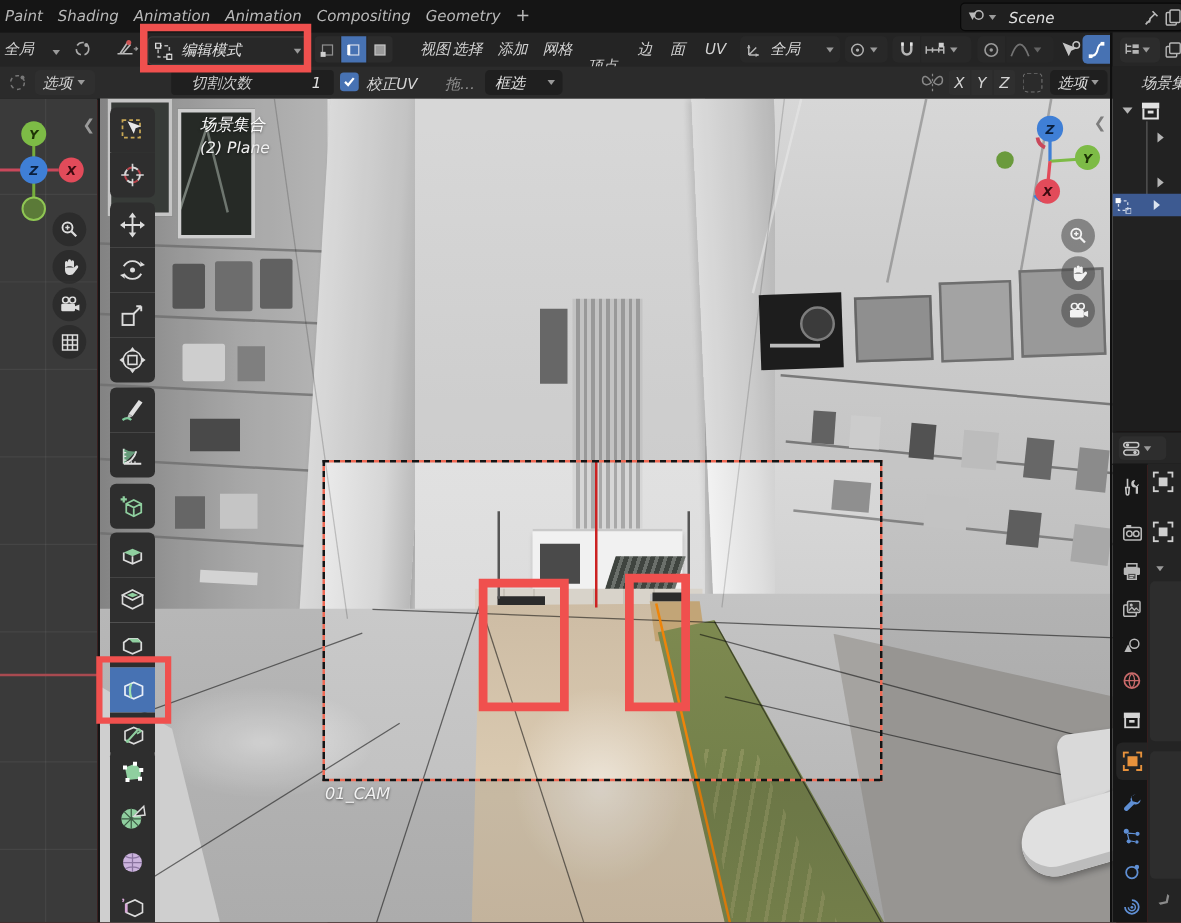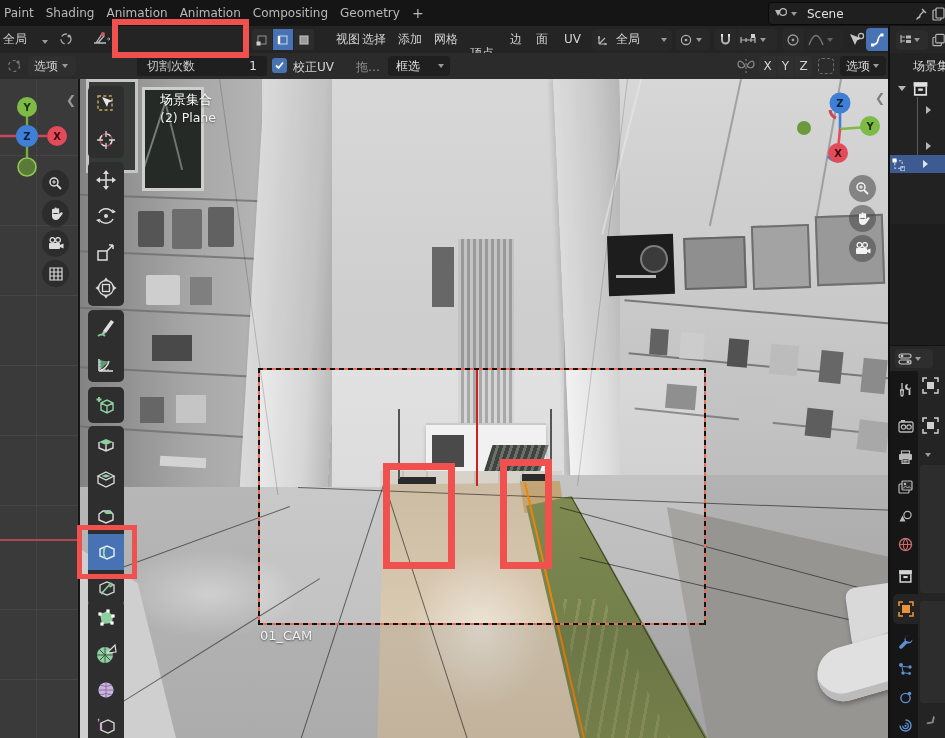--- a/index.html
+++ b/index.html
@@ -1,18 +1,18 @@
 <!DOCTYPE html>
 <html><head>
 <meta charset="utf-8">
 <style>
   html,body{margin:0;padding:0;background:#000;}
   #app{position:relative;width:945px;height:738px;overflow:hidden;
        font-family:"DejaVu Sans","Liberation Sans",sans-serif;
-       background:#7f1d1d;color:#cfcfcf;font-size:12px;-webkit-font-smoothing:antialiased;}
+       background:#7f1d1d;color:#cfcfcf;font-size:12px;font-style:italic;-webkit-font-smoothing:antialiased;}
   .abs{position:absolute;}
   .tab{color:#b9b9b9;font-size:12px;line-height:26px;padding:0 6px;cursor:default;}
   .menu{color:#d2d2d2;font-size:12px;line-height:27px;padding:0 4px;}
   .hdrbtn{background:#2c2c2c;border-radius:4px;display:flex;align-items:center;}
   .caret{width:0;height:0;border-left:3.5px solid transparent;border-right:3.5px solid transparent;border-top:4px solid #9a9a9a;display:inline-block;}
   .toolbtn{position:absolute;left:88px;width:36px;height:36px;background:#2e2e2e;display:flex;align-items:center;justify-content:center;}
   .toolbtn svg{display:block}
   .grpTop{border-radius:5px 5px 0 0}.grpBot{border-radius:0 0 5px 5px}.grpOne{border-radius:5px}
   .navbtn{position:absolute;width:27px;height:27px;border-radius:50%;background:rgba(70,70,70,.55);display:flex;align-items:center;justify-content:center;}
   .redbox{position:absolute;border:6px solid #f0504e;z-index:60;}
@@ -63,20 +63,29 @@
     <circle cx="8" cy="8" r="5" fill="none" stroke="#aaa" stroke-width="1.3" stroke-dasharray="6 3"></circle>
     <circle cx="11" cy="5" r="1.6" fill="#aaa"></circle>
   </svg>
 
   <svg class="abs" width="20" height="16" viewBox="0 0 20 16" style="left:92px;top:31px;">
     <path d="M2 12 L14 12 M4 12 L10 3 L12 5 L6 12" stroke="#bbb" stroke-width="1.3" fill="none"></path>
     <circle cx="11" cy="3" r="2" fill="#c55"></circle>
     <path d="M15 8 l3 0 M16.5 9.5 l1.5 -1.5 l-1.5 -1.5" stroke="#999" stroke-width="1" fill="none"></path>
   </svg>
 
+  <div class="abs hdrbtn" style="left:118px;top:29px;width:128px;height:21px;background:#282828;border:1px solid #3a3a3a;">
+    <svg width="14" height="14" viewBox="0 0 14 14" style="margin-left:5px;">
+      <rect x="2.5" y="2.5" width="9" height="9" fill="none" stroke="#b5b5b5" stroke-width="1.2" stroke-dasharray="3 2"></rect>
+      <rect x="0.5" y="0.5" width="4" height="4" fill="#2b2b2b" stroke="#ddd" stroke-width="1.1"></rect>
+      <rect x="9.5" y="9.5" width="4" height="4" fill="#2b2b2b" stroke="#ddd" stroke-width="1.1"></rect>
+    </svg>
+    <span style="margin-left:7px;color:#e0e0e0;">编辑模式</span>
+    <span class="caret" style="margin-left:auto;margin-right:6px;"></span>
+  </div>
 
   <div class="abs" style="left:252px;top:29px;width:20px;height:21px;background:#2c2c2c;border-radius:3px 0 0 3px;display:flex;align-items:center;justify-content:center;">
     <svg width="12" height="12" viewBox="0 0 12 12">
         <rect x="2" y="2" width="8" height="8" fill="none" stroke="#8f8f8f" stroke-width="1"></rect>
         <rect x="0.5" y="7.5" width="4" height="4" fill="#cfcfcf"></rect>
       </svg>
   </div>
   <div class="abs" style="left:273px;top:29px;width:20px;height:21px;background:#4772b3;display:flex;align-items:center;justify-content:center;">
     <svg width="12" height="12" viewBox="0 0 12 12">
         <rect x="2" y="2" width="8" height="8" fill="none" stroke="#cfd8e8" stroke-width="1"></rect>
@@ -177,21 +186,21 @@
   <svg class="abs" width="16" height="16" viewBox="0 0 16 16" style="left:6px;top:58px;opacity:.6;">
     <circle cx="8" cy="8" r="5.5" fill="none" stroke="#aaa" stroke-width="1.2" stroke-dasharray="3 3"></circle>
       <circle cx="12" cy="4" r="1.6" fill="#aaa"></circle>
   </svg>
   <div class="abs hdrbtn" style="left:28px;top:56px;width:48px;height:20px;background:#2f2f2f;">
     <span style="margin-left:6px;">选项</span>
     <span class="caret" style="margin-left:4px;"></span>
   </div>
 
   <div class="abs" style="left:137px;top:56px;width:130px;height:20px;background:#1f1f1f;border-radius:3px;display:flex;align-items:center;">
-    <span style="margin-left:10px;color:#cccccc;">切割次数</span>
+    <span style="margin-left:16px;color:#cccccc;">切割次数</span>
     <span style="margin-left:auto;margin-right:10px;color:#e2e2e2;">1</span>
   </div>
 
   <div class="abs" style="left:272px;top:58px;width:15px;height:15px;background:#4772b3;border-radius:3px;display:flex;align-items:center;justify-content:center;">
     <svg width="11" height="11" viewBox="0 0 11 11">
         <path d="M2 5.5 L4.5 8 L9 2.5" stroke="#fff" stroke-width="1.8" fill="none"></path>
       </svg>
   </div>
   <span class="abs" style="left:293px;top:59px;color:#d5d5d5;">校正UV</span>
   <span class="abs" style="left:356px;top:59px;color:#8f8f8f;">拖…</span>

